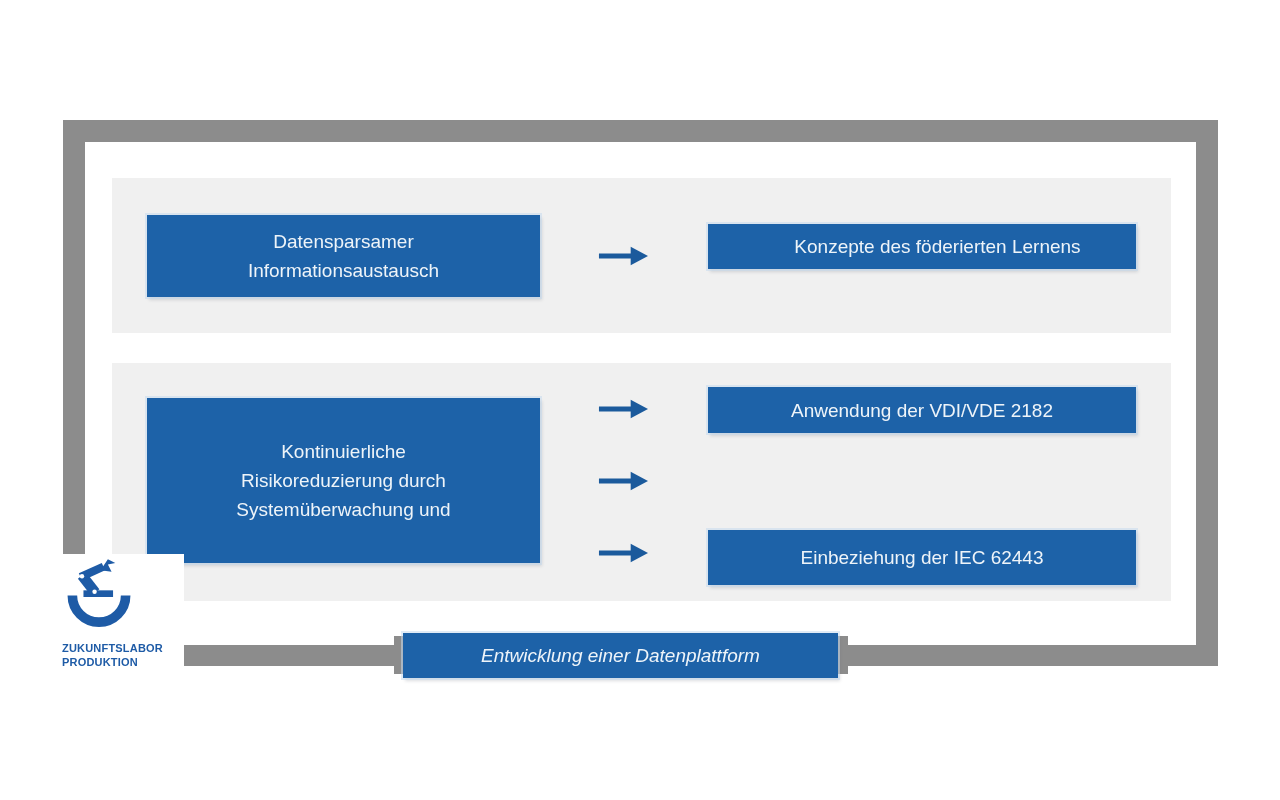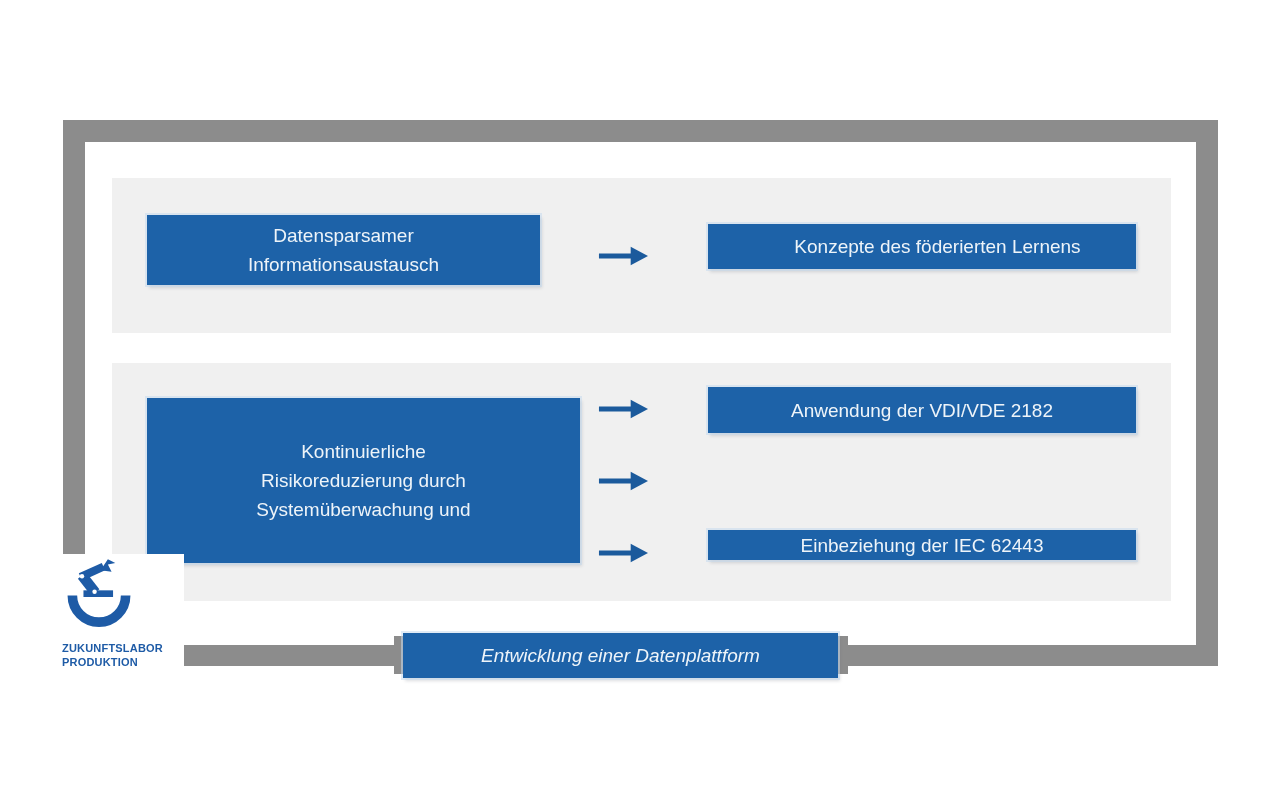--- a/index.html
+++ b/index.html
@@ -37,27 +37,27 @@
   .bluebox{
     position:absolute;
     background:var(--box-blue);
     color:var(--text-white);
     display:flex;flex-direction:column;align-items:center;justify-content:center;
     text-align:center;
     font-size:19px;line-height:29px;
     z-index:3;
     box-shadow:0 0 0 2px rgba(198,218,238,.55), 2px 3px 3px rgba(95,105,120,.22);
   }
-  .src-1{left:147px;top:215px;width:393px;height:70px;}
-  .src-2{left:147px;top:398px;width:433px;height:165px;text-align:center;}
+  .src-1{left:147px;top:215px;width:393px;height:82px;}
+  .src-2{left:147px;top:398px;width:393px;height:165px;text-align:center;}
   .tgt{left:708px;width:428px;height:45px;}
   .tgt-1a{top:224px;padding-left:31px;}
   .tgt-2a{top:387px;height:46px;}
   .tgt-2b{top:458px;}
-  .tgt-2c{top:530px;height:30px;}
+  .tgt-2c{top:530px;height:55px;}
   .footer-box{left:403px;top:633px;width:435px;height:45px;z-index:3;font-style:italic;}
   
   .arrow{position:absolute;left:598px;width:50px;height:20px;color:var(--arrow-blue);z-index:3;}
   .arrow svg{display:block;width:100%;height:100%;}
   .arrow-1{top:246px;}
   .arrow-2a{top:399px;}
   .arrow-2b{top:471px;}
   .arrow-2c{top:543px;}
   
   .logo-block{

